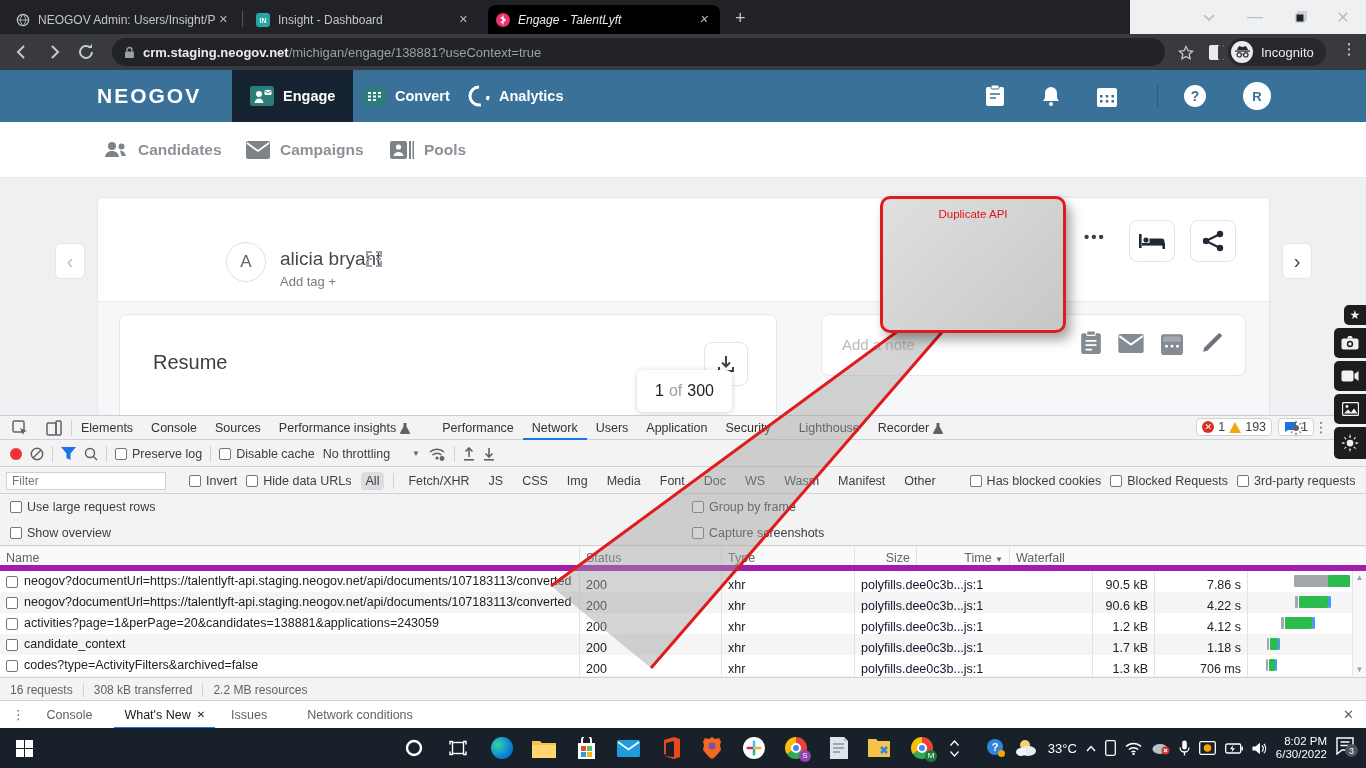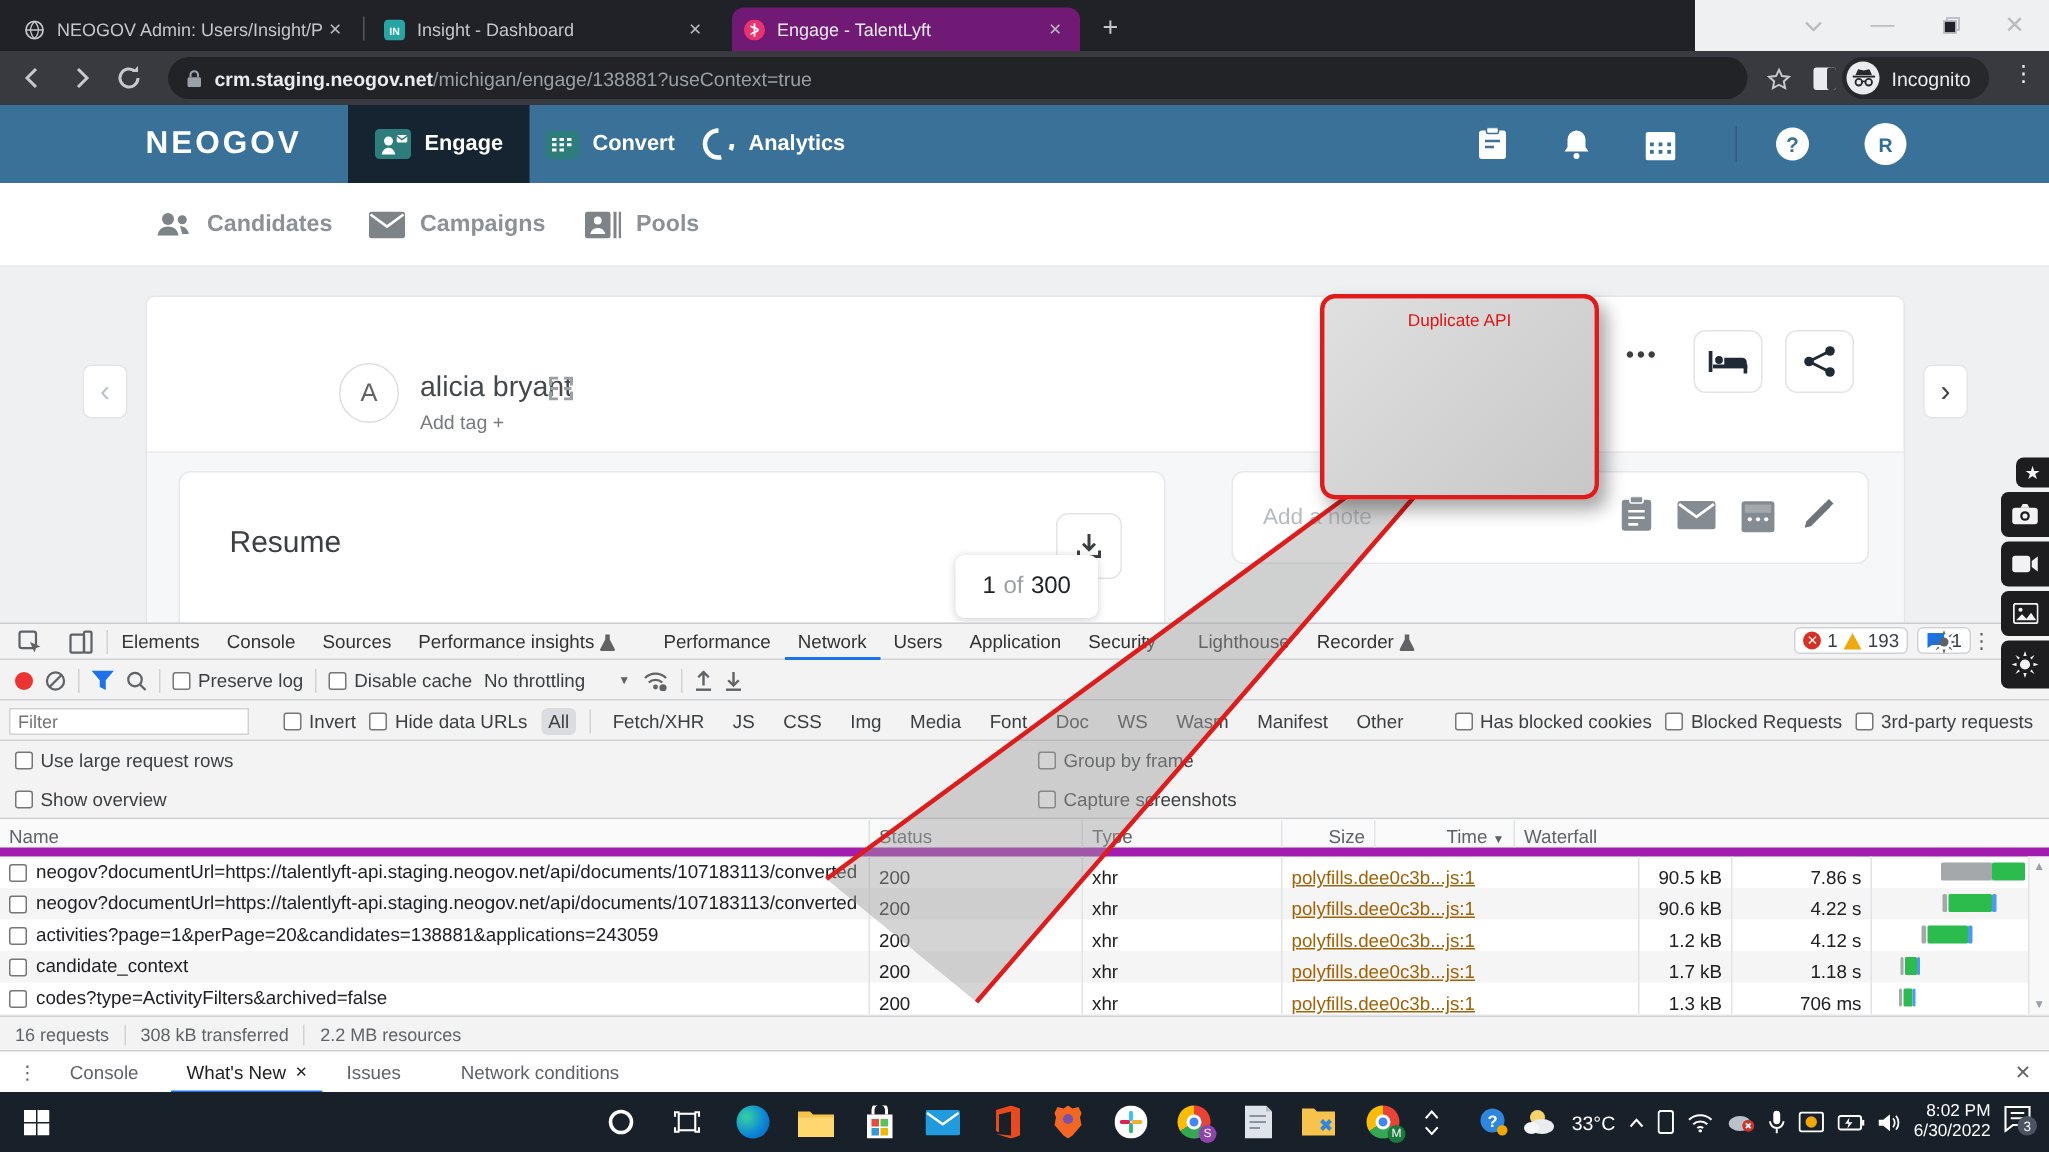--- a/index.html
+++ b/index.html
@@ -4,21 +4,21 @@
 <style>
   html,body{margin:0;padding:0;background:#000;}
   *{box-sizing:border-box;font-family:"Liberation Sans",sans-serif;}
   .screen{position:relative;width:1366px;height:768px;overflow:hidden;background:#eef0f1;}
   .abs{position:absolute;}
   svg{display:block;}
 
   
   .tabstrip{left:0;top:0;width:1130px;height:34px;background:#202227;}
   .tab{position:absolute;top:5px;height:29px;width:232px;border-radius:8px 8px 0 0;display:flex;align-items:center;padding:0 8px;color:#c3c6ca;font-size:12px;}
-  .tab.active{background:#701a75;color:#e9ebee;}
+  .tab.active{background:#000000;color:#e9ebee;font-style:italic;}
   .tab .title{flex:1;white-space:nowrap;overflow:hidden;margin-left:8px;}
   .tab .x{color:#b7babd;font-size:11px;padding:2px 4px;}
   .tabsep{position:absolute;top:11px;width:1px;height:16px;background:#53565b;}
   .newtab{position:absolute;left:735px;top:7px;color:#c3c6ca;font-size:18px;line-height:22px;}
   .wctl{position:absolute;top:0;height:34px;width:46px;display:flex;align-items:center;justify-content:center;color:#b9bcc0;}
 
   
   .toolbar{left:0;top:34px;width:1366px;height:36px;background:#383a3f;display:flex;align-items:center;}
   .navbtn{width:32px;height:32px;display:flex;align-items:center;justify-content:center;color:#c6c9cd;}
   .omnibox{position:absolute;left:112px;top:4px;width:1053px;height:28px;border-radius:14px;background:#212327;display:flex;align-items:center;padding:0 12px;font-size:13px;}
@@ -87,21 +87,21 @@
   .chip{padding:2px 5px;border-radius:4px;color:#3c4043;white-space:nowrap;}
   .chip.active{background:#dadce0;}
   .dt-opts{height:26px;gap:8px;padding-left:10px;}
   .dt-table{position:absolute;left:0;top:131px;width:1366px;background:#fff;}
   .thead{display:flex;height:24px;background:#fafafa;border-bottom:6px solid #a21caf;color:#5f6368;}
   .tcell{padding:4px 6px;border-right:1px solid #e0e3e6;white-space:nowrap;overflow:hidden;}
   .trow{display:flex;height:21px;line-height:21px;color:#202124;}
   .trow:nth-child(odd){background:#f5f5f5;}
   .c-name{width:580px;}.c-status{width:142px;}.c-type{width:133px;}.c-init{width:238px;}
   .c-size{width:62px;text-align:right;}.c-time{width:93px;text-align:right;}.c-wf{width:104px;position:relative;border-right:none;}
-  .initlink{color:#a16207;text-decoration:underline;text-align:right;}
+  .initlink{color:#0f172a;text-align:right;}
   .namecell{display:flex;align-items:center;gap:6px;}
   .wf{position:absolute;top:4px;height:12px;border-radius:1px;}
   .wf.gray{background:#a5a8ab;}.wf.green{background:#2cbc4e;}.wf.blue{background:#4a9af5;}
   .vscroll{position:absolute;right:0;top:24px;width:14px;height:105px;background:#f8f8f8;border-left:1px solid #e4e4e4;color:#9aa0a6;font-size:8px;text-align:center;}
   .dt-summary{top:261px;height:24px;background:#f3f3f3;border-top:1px solid #d0d3d6;color:#5f6368;font-size:12px;gap:10px;padding-left:10px;}
   .sumsep{width:1px;height:14px;background:#d0d3d6;}
 
   
   .drawer{left:0;top:700px;width:1366px;height:28px;background:#fff;border-top:1px solid #cfd2d5;display:flex;align-items:center;font-size:12.5px;color:#5f6368;}
   .drtab{padding:0 10px;height:28px;display:flex;align-items:center;gap:6px;}

